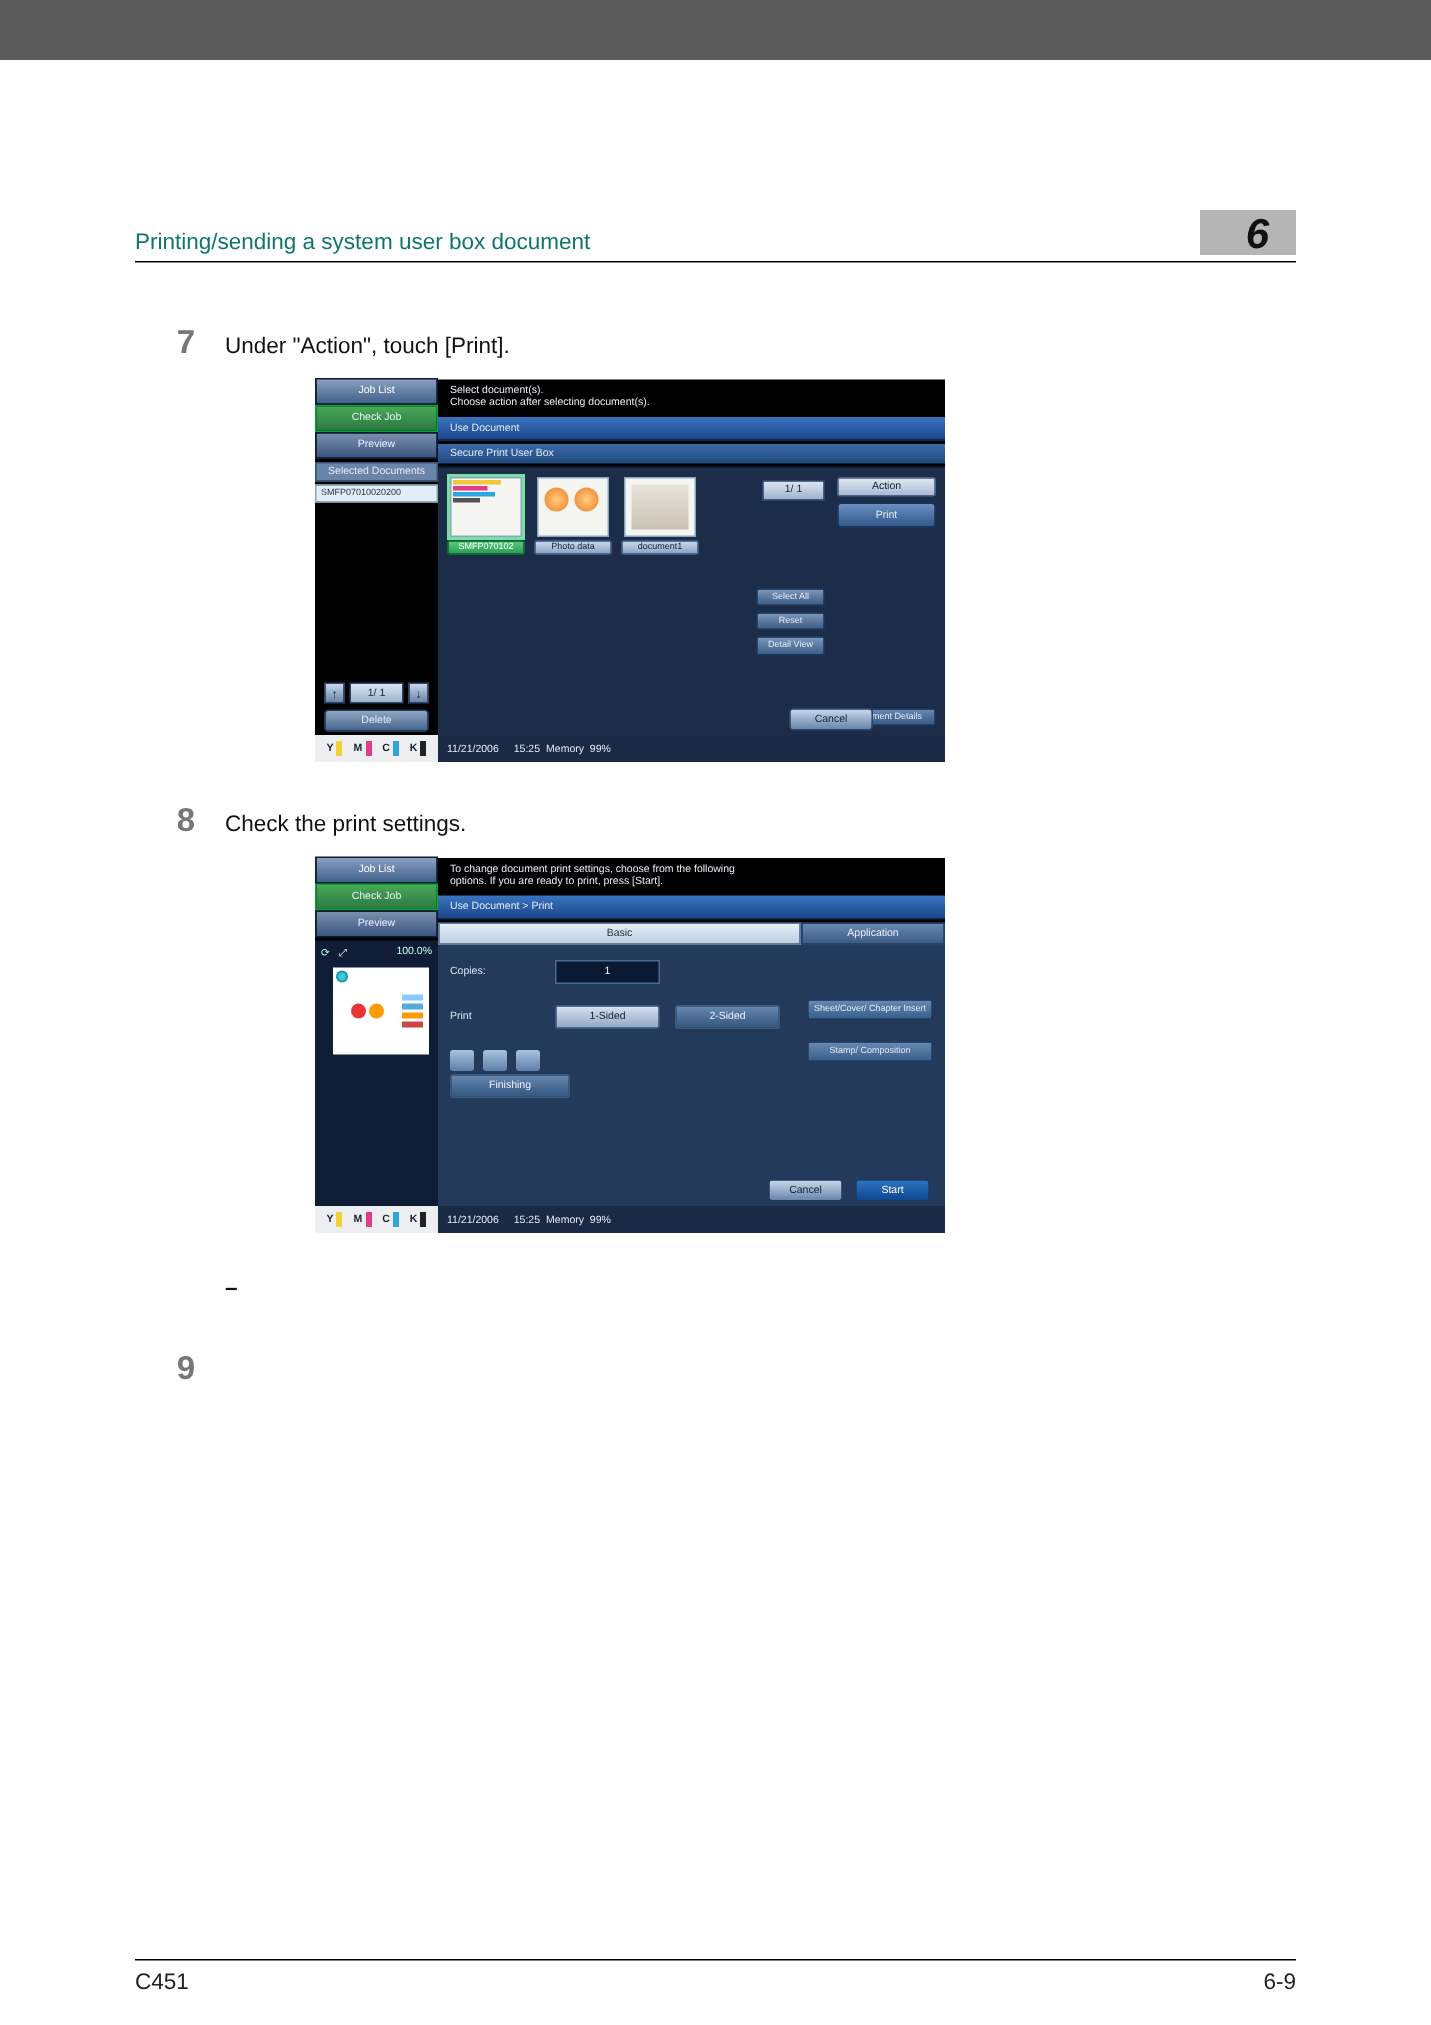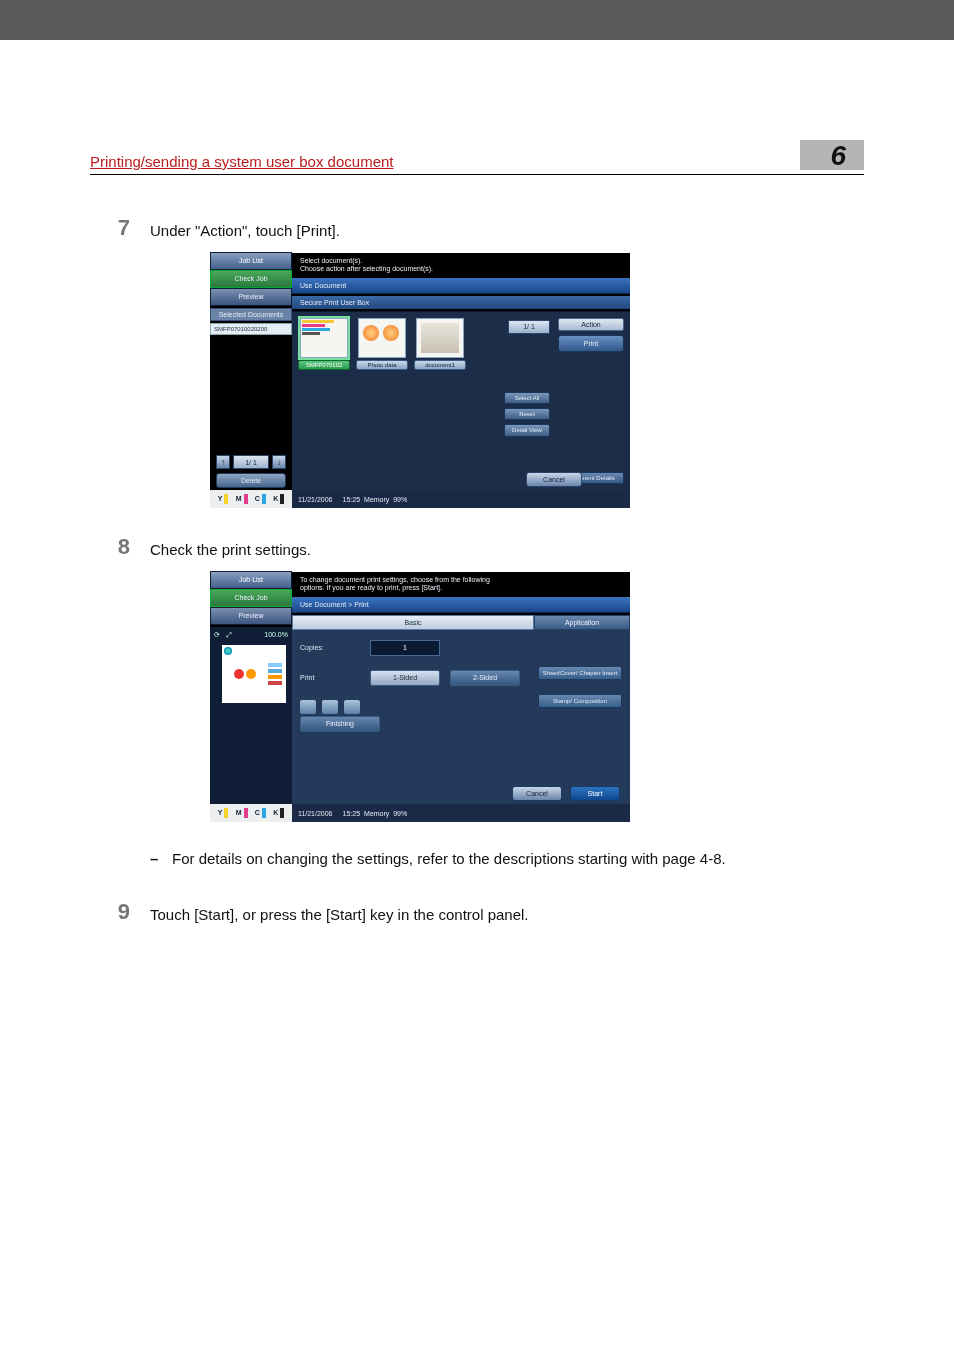--- a/index.html
+++ b/index.html
@@ -20,22 +20,21 @@
   .header {
     display: flex;
     align-items: flex-end;
     justify-content: space-between;
     border-bottom: 1.5px solid #000;
     padding-bottom: 4px;
     margin-bottom: 40px;
   }
   .header-title {
     font-size: 15px;
-    color: #b91c1c;
-    text-decoration: underline;
+    color: #0f766e;
   }
   .header-chapter {
     background: #b5b5b5;
     padding: 2px 18px 0 30px;
     font-size: 28px;
     font-weight: bold;
     font-style: italic;
     color: #111;
     line-height: 1;
     height: 30px;
@@ -614,22 +613,24 @@
             <span>Memory</span>
             &nbsp;<span>99%</span>
           </span>
         </div>
       </div>
     </div>
   </div>
 
   <div class="bullet-row">
     <div class="bullet-dash">–</div>
-    <div>For details on changing the settings, refer to the descriptions starting with page 4-8.</div>
   </div>
 
   <div class="step">
     <div class="step-num">9</div>
-    <div class="step-text">Touch [Start], or press the [Start] key in the control panel.</div>
-  </div>
-
+  </div>
+
+  <div class="pg-footer">
+    <span>C451</span>
+    <span>6-9</span>
+  </div>
 
 </div>
 
 </body></html>

